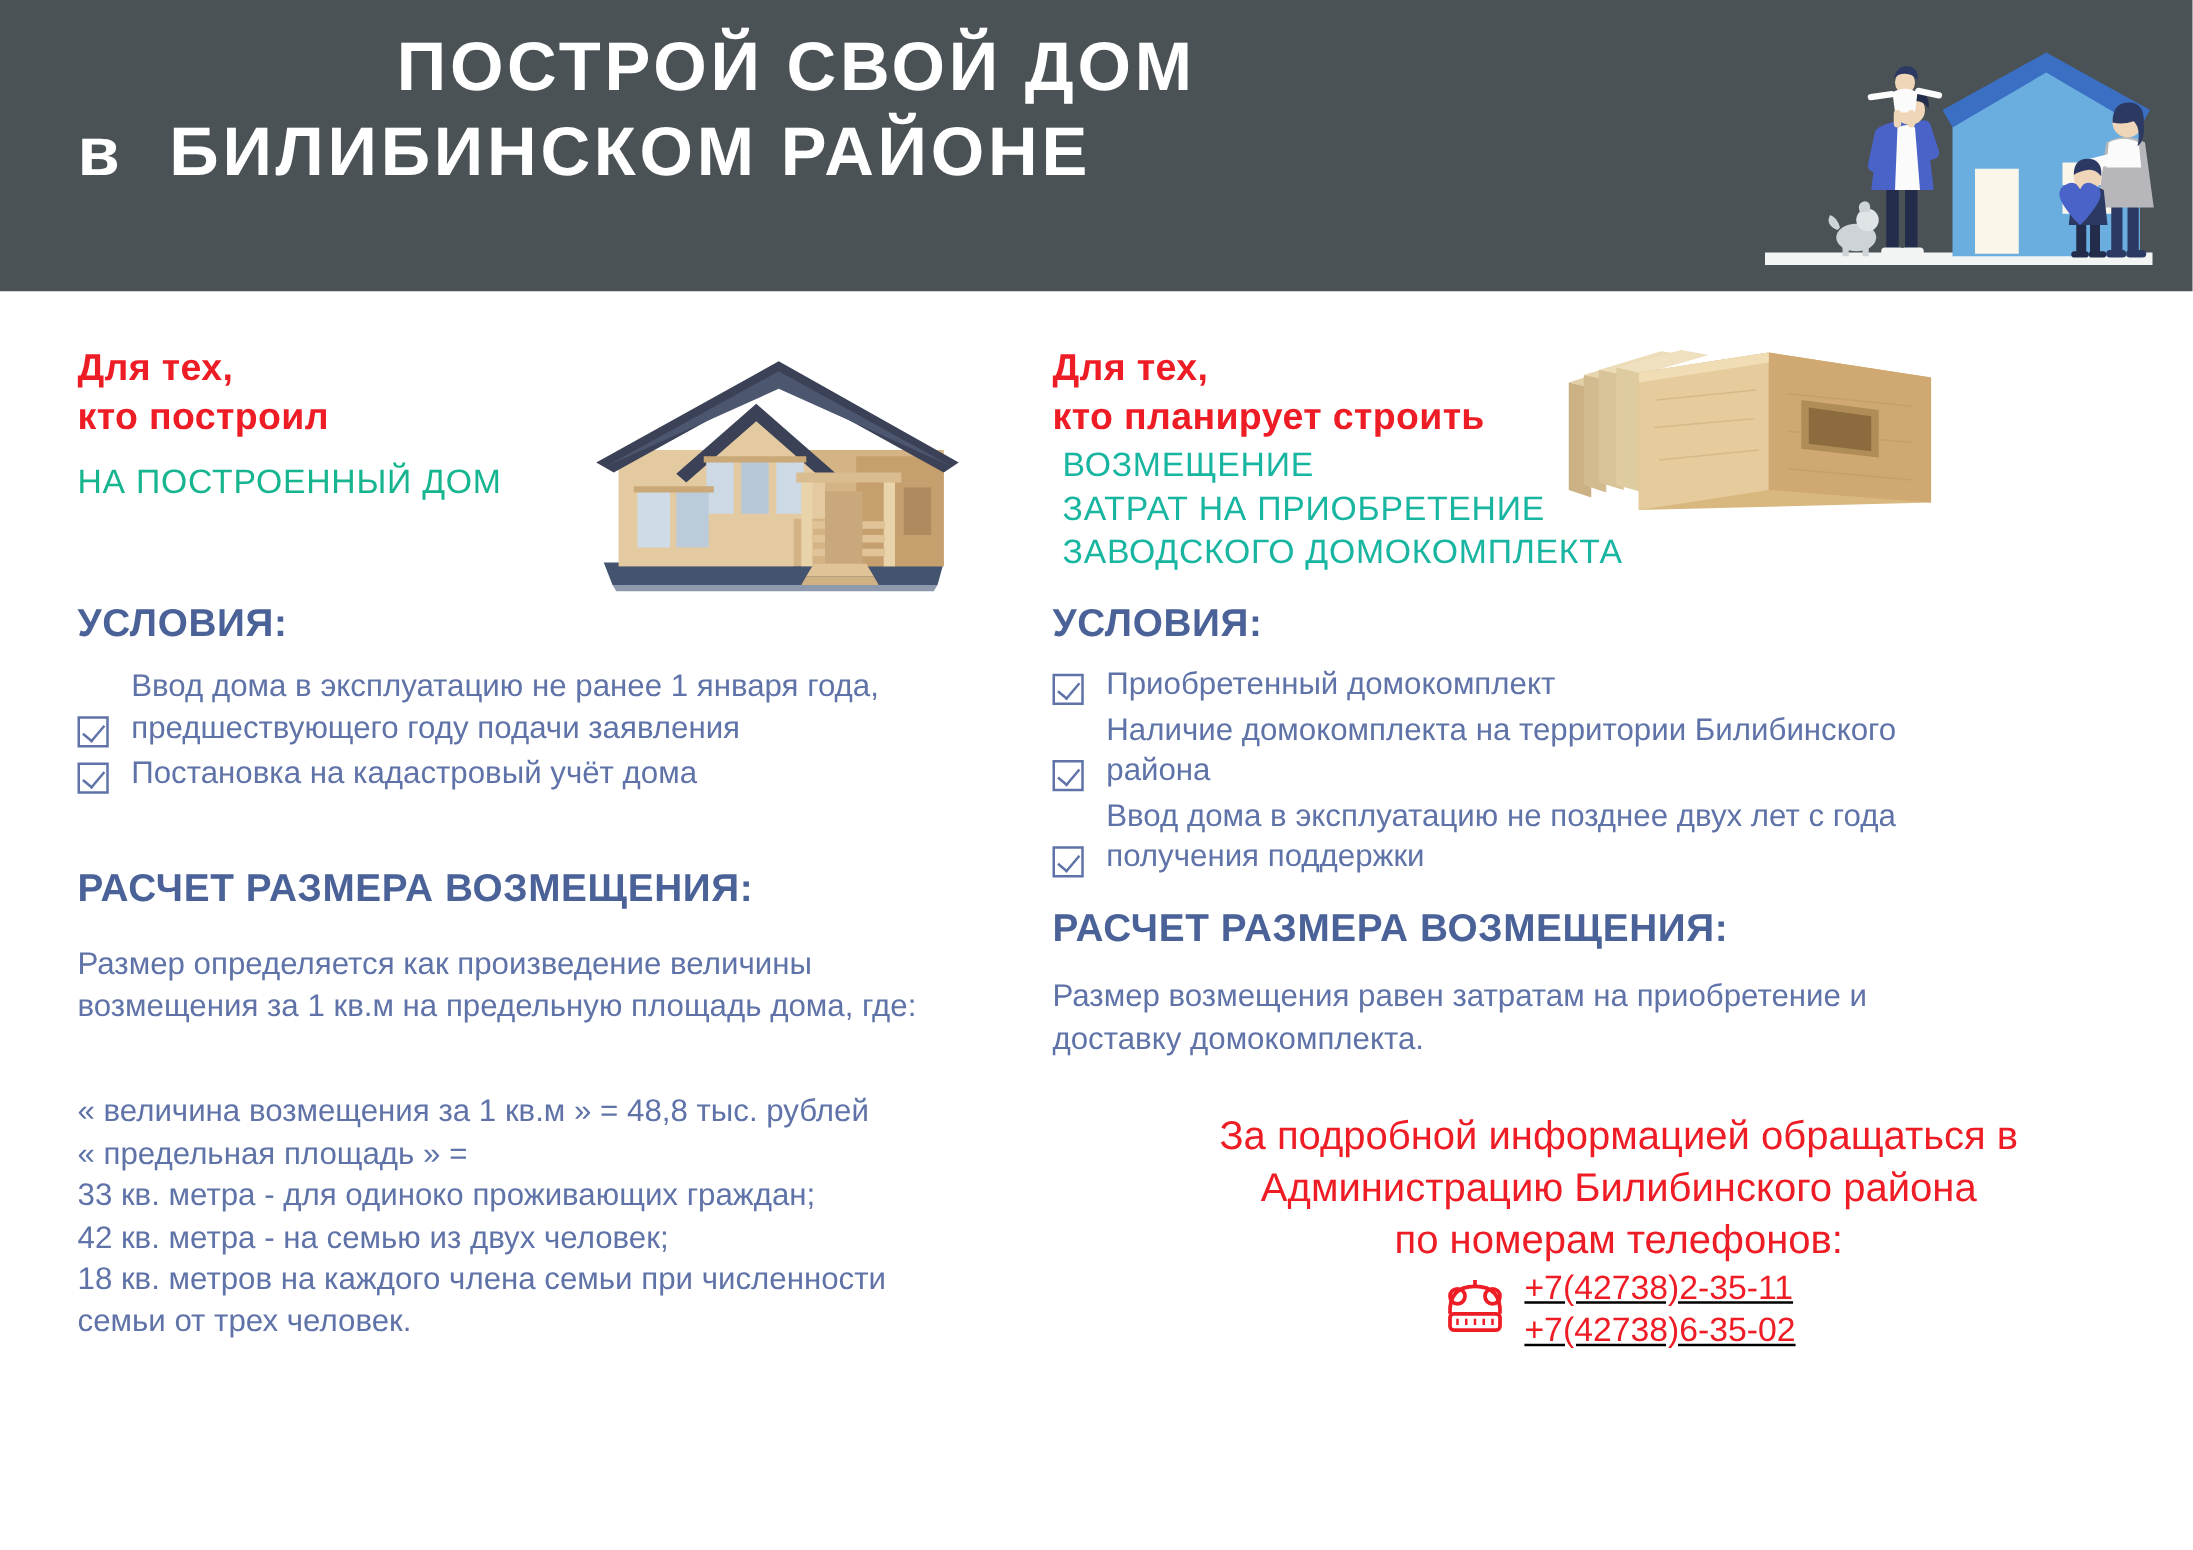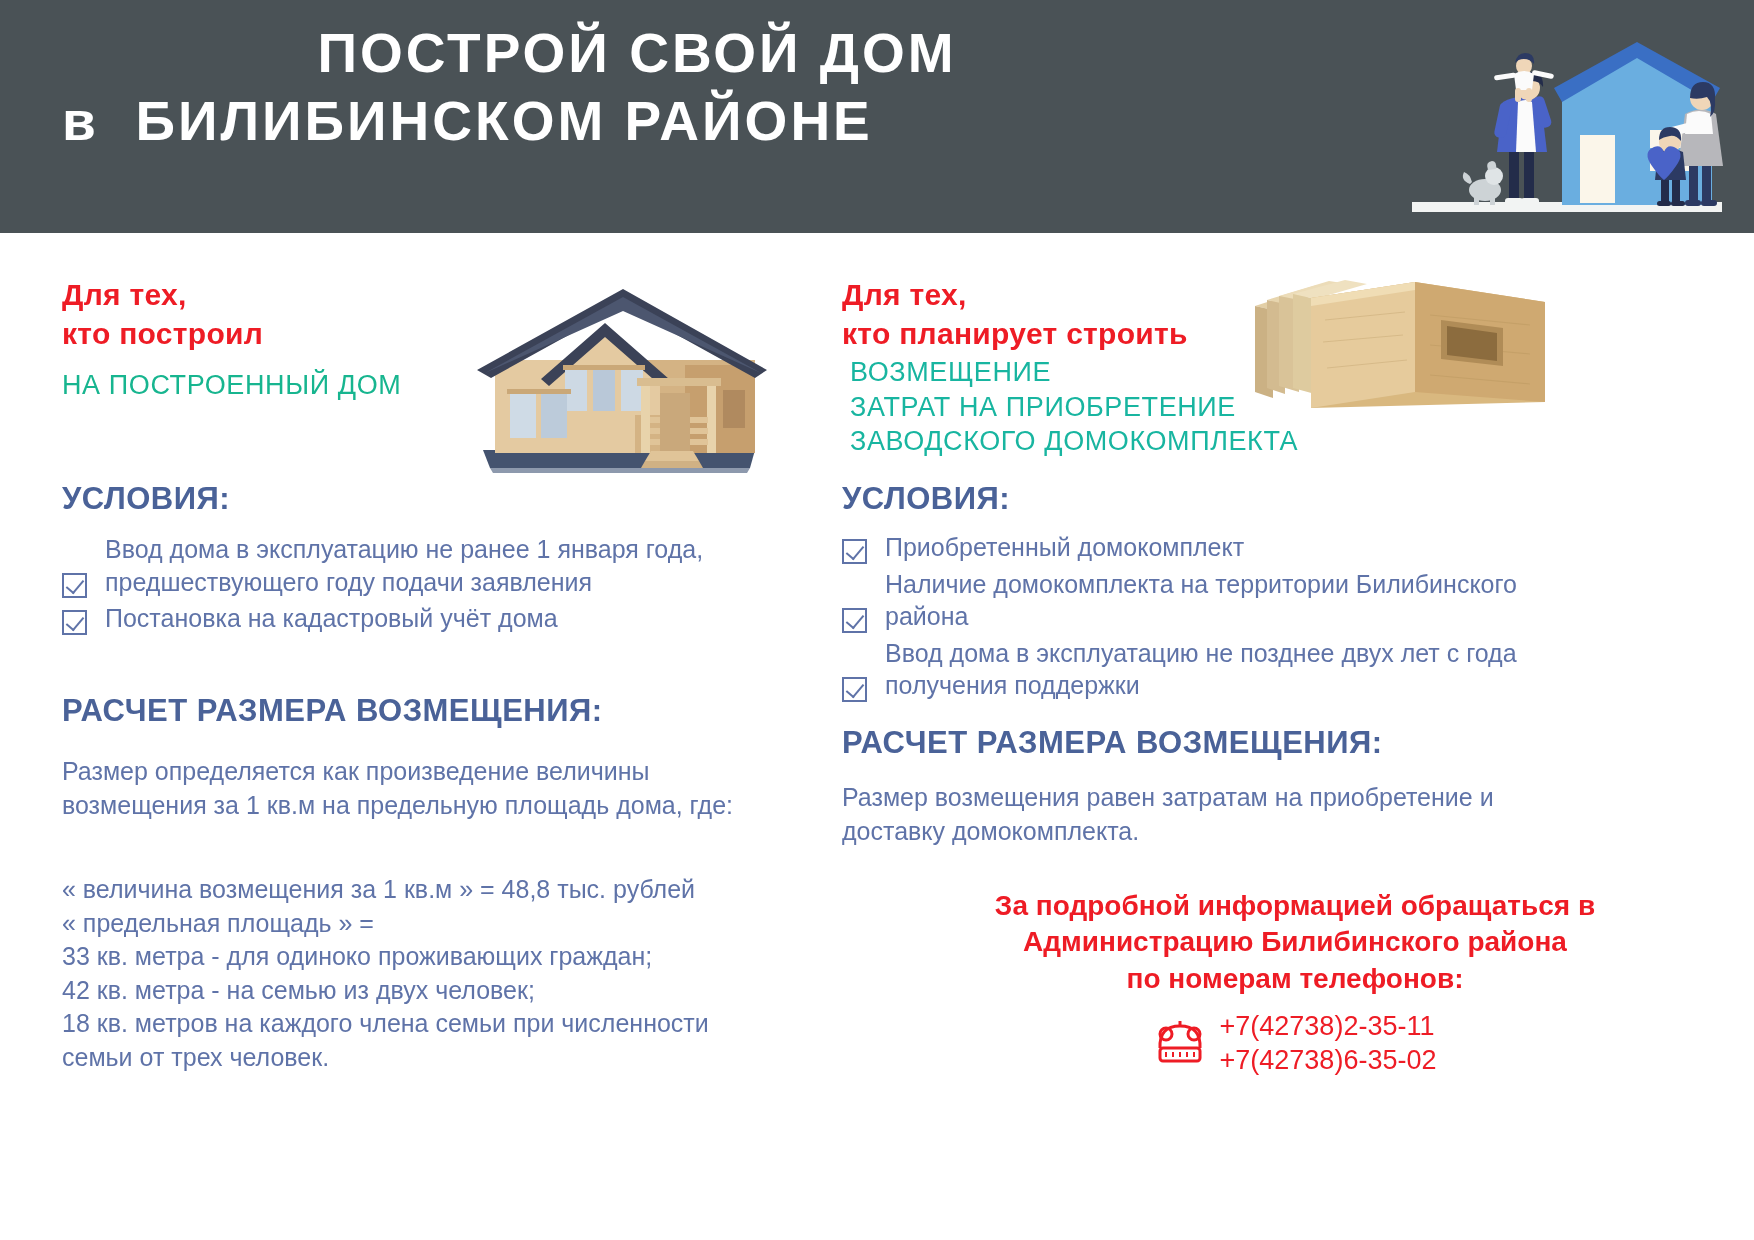--- a/index.html
+++ b/index.html
@@ -98,24 +98,23 @@
   .photo-house {
     position:absolute; left:455px; top:265px; width:325px; height:220px;
   }
   .photo-panels {
     position:absolute; left:1245px; top:280px; width:300px; height:140px;
   }
 
   
   .contact {
     color:#ee1c25;
-    font-size:28px;
+    font-size:32px;
     line-height:1.30;
     text-align:center;
-    font-weight:bold;
   }
   .phone-row { display:flex; align-items:center; justify-content:center; gap:14px;}
   .phone-nums { text-align:left; color:#ee1c25; font-size:27px; line-height:1.26; }
 </style>
 </head>
 <body>
 
 <div class="header">
 
   <div class="header-titles">
@@ -312,21 +311,21 @@
 
   <div style="position:absolute;left:12px;top:492px;" class="sechead">РАСЧЕТ РАЗМЕРА ВОЗМЕЩЕНИЯ:</div>
 
   <div style="position:absolute;left:12px;top:548px;width:690px;" class="bodytext">Размер возмещения равен затратам на приобретение и доставку домокомплекта.</div>
 
   <div style="position:absolute;left:60px;top:655px;width:810px;">
     <div class="contact">За подробной информацией обращаться в</div>
     <div class="contact">Администрацию Билибинского района</div>
     <div class="contact">по номерам телефонов:</div>
 
-    <div class="phone-row" style="margin-top:12px;">
+    <div class="phone-row" style="margin-top:0;text-decoration:underline;">
       <span>
         <svg width="52" height="46" viewBox="0 0 52 46">
           <path d="M6 30 q-1 -22 20 -22 q21 0 20 22" fill="none" stroke="#ee1c25" stroke-width="3"></path>
           <circle cx="12" cy="16" r="6" fill="none" stroke="#ee1c25" stroke-width="3"></circle>
           <circle cx="40" cy="16" r="6" fill="none" stroke="#ee1c25" stroke-width="3"></circle>
           <rect x="6" y="30" width="40" height="13" rx="3" fill="none" stroke="#ee1c25" stroke-width="3"></rect>
           <line x1="12" y1="34" x2="12" y2="39" stroke="#ee1c25" stroke-width="2"></line>
           <line x1="19" y1="34" x2="19" y2="39" stroke="#ee1c25" stroke-width="2"></line>
           <line x1="26" y1="34" x2="26" y2="39" stroke="#ee1c25" stroke-width="2"></line>
           <line x1="33" y1="34" x2="33" y2="39" stroke="#ee1c25" stroke-width="2"></line>

